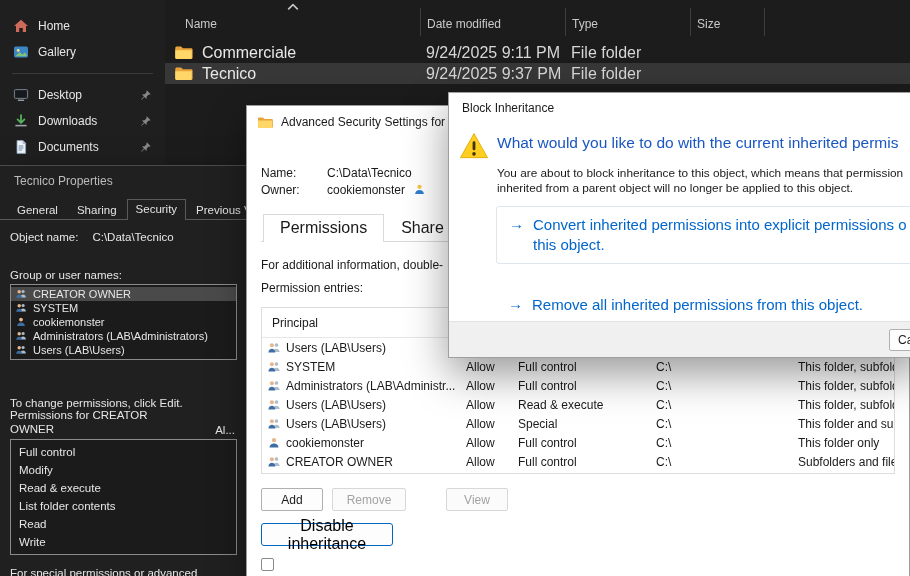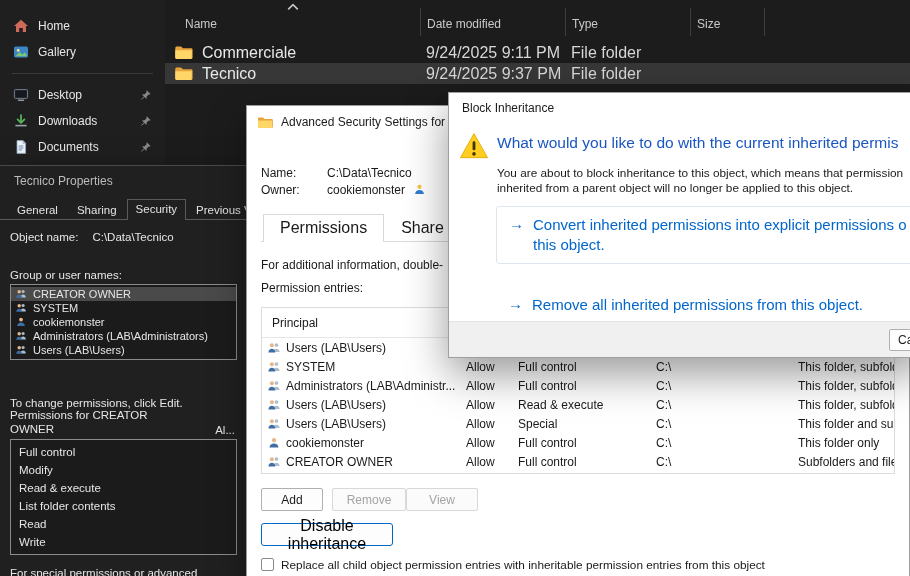--- a/index.html
+++ b/index.html
@@ -70,21 +70,21 @@
   .trow{display:flex;align-items:center;height:19px;font-size:12px;white-space:nowrap;}
   .tcell-principal{width:204px;display:flex;align-items:center;gap:5px;padding-left:5px;overflow:hidden;flex:0 0 auto;}
   .tcell-type{width:52px;flex:0 0 auto;}
   .tcell-access{width:138px;flex:0 0 auto;}
   .tcell-inherited{width:142px;flex:0 0 auto;}
   .tcell-applies{flex:1;overflow:hidden;}
   .btnrow{margin-top:14px;display:flex;align-items:center;}
   .btn{font-family:inherit;font-size:12px;color:#1a1a1a;background:#fdfdfd;border:1px solid #b0b0b0;border-radius:2px;height:23px;display:inline-flex;align-items:center;justify-content:center;cursor:default;}
   .btn-add{width:62px;}
   .btn-remove{width:74px;margin-left:9px;}
-  .btn-view{width:72px;}
+  .btn-view{width:62px;margin-left:40px;}
   .btn.disabled{color:#a3a3a3;border-color:#d8d8d8;background:#fbfbfb;}
   .btn-disinherit{margin-top:12px;width:132px;height:23px;border:1px solid #0067c0;border-radius:3px;background:#fdfdfd;font-size:16px;display:inline-flex;align-items:center;justify-content:center;font-family:inherit;}
   .chk-row{margin-top:12px;display:flex;align-items:flex-start;gap:7px;font-size:11.8px;}
   .chk{width:13px;height:13px;border:1px solid #8a8a8a;background:#fff;border-radius:2px;flex:0 0 auto;}
 
   
   .block{position:absolute;left:448px;top:92px;width:474px;height:266px;background:#fff;border:1px solid #9f9f9f;box-shadow:0 16px 40px rgba(0,0,0,.4);z-index:30;color:#1a1a1a;}
   .blk-title{position:absolute;left:0;top:0;right:0;height:30px;display:flex;align-items:center;padding-left:13px;font-size:12px;}
   .blk-icon{position:absolute;left:10px;top:38px;}
   .blk-heading{position:absolute;left:48px;top:41px;right:0;font-size:15.5px;color:#1a56c2;white-space:nowrap;overflow:hidden;}
@@ -485,21 +485,20 @@
       </div>
 
       <div class="btnrow">
         <button class="btn btn-add">Add</button>
         <button class="btn btn-remove disabled">Remove</button>
         <button class="btn btn-view disabled">View</button>
       </div>
       <button class="btn-disinherit">Disable inheritance</button>
       <div class="chk-row">
         <span class="chk"></span>
-        <span>Replace all child object permission entries with inheritable permission entries from this object</span>
       </div>
     </div>
   </div>
 
   <div class="block">
     <div class="blk-title">Block Inheritance</div>
     <div class="blk-icon">
         <svg width="30" height="30" viewBox="0 0 32 32">
           <use href="#i-warn"></use>
         </svg>

